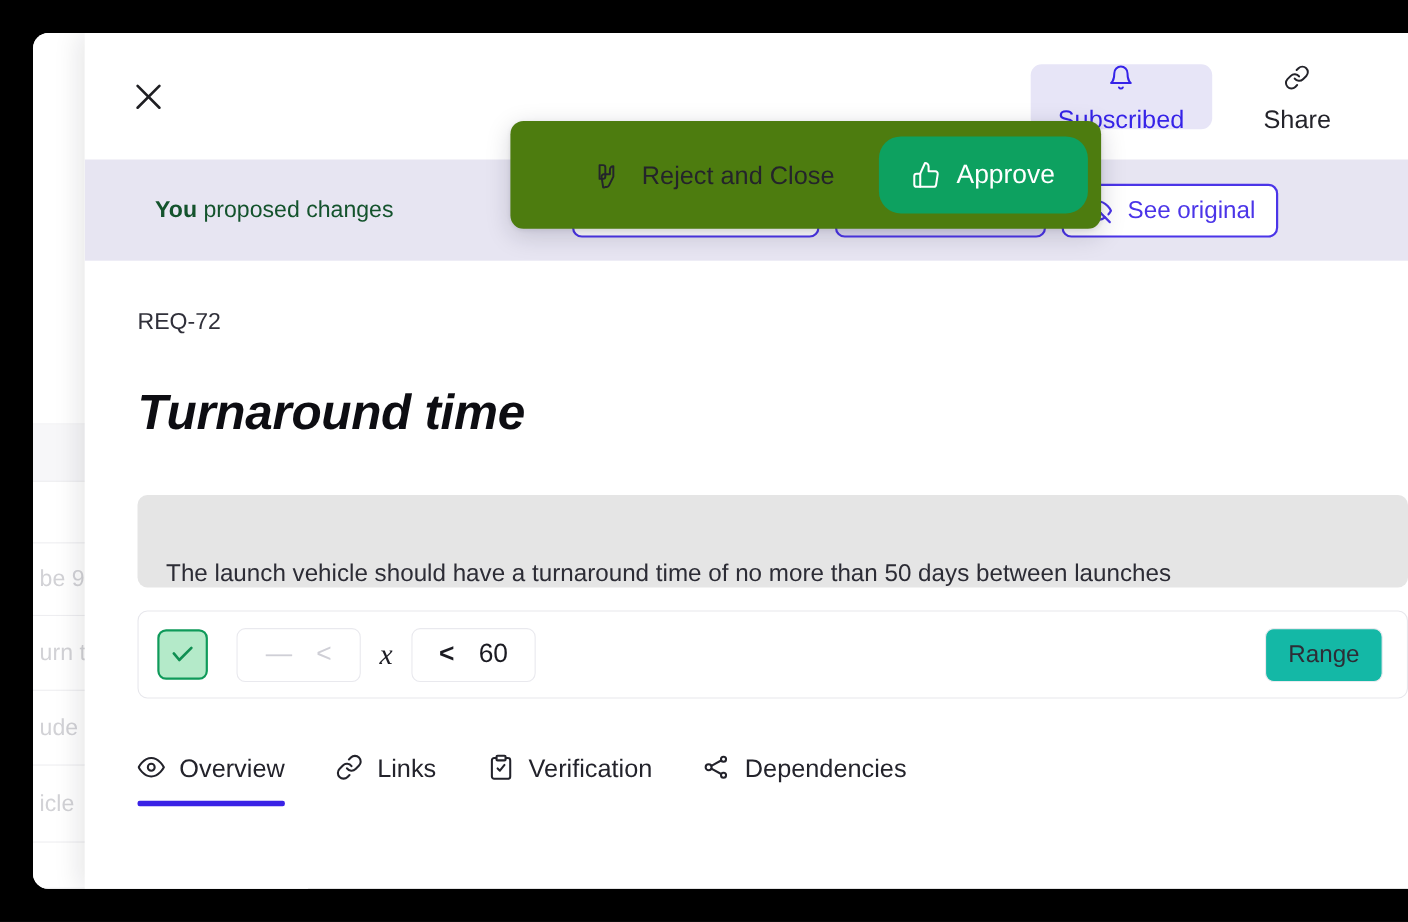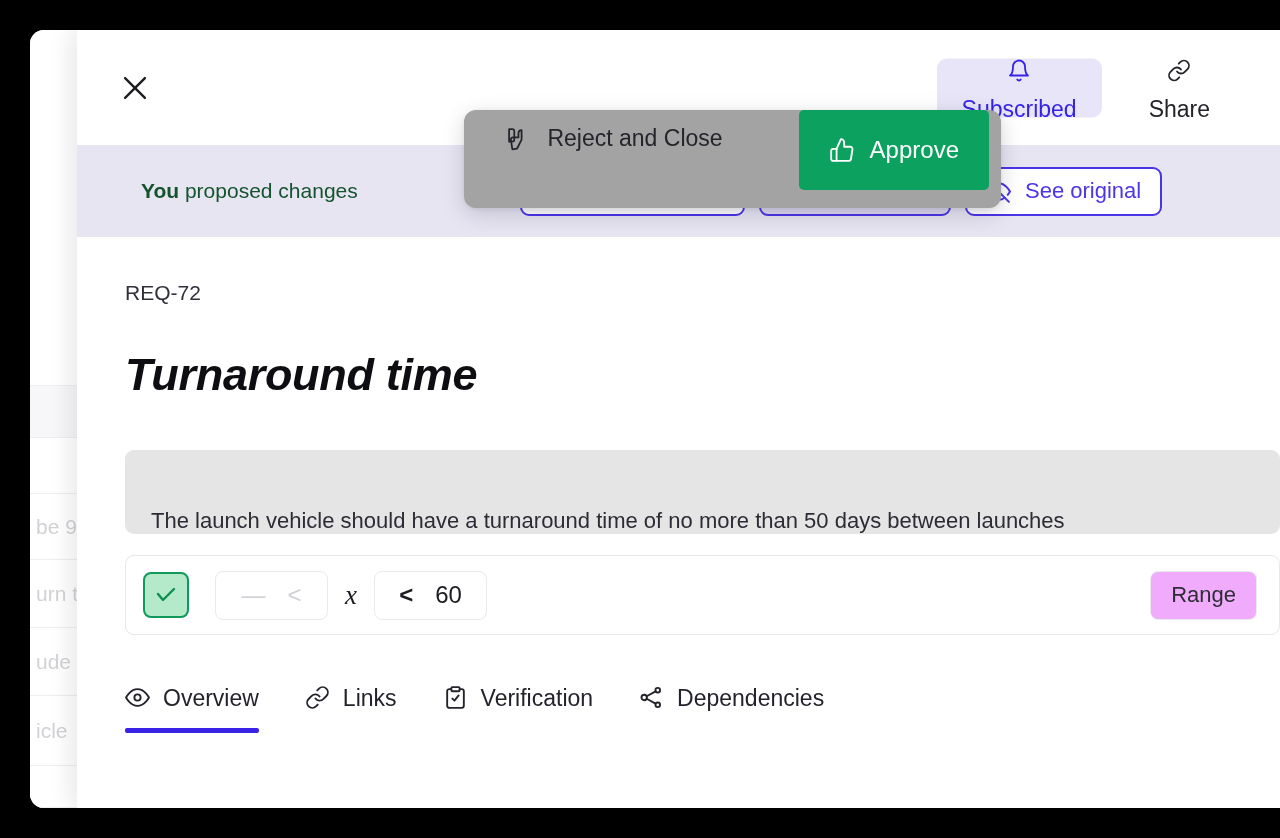--- a/index.html
+++ b/index.html
@@ -128,46 +128,45 @@
     white-space: nowrap;
   }
   .outline-btn.active { background: #dcd9ef; }
   .chev { margin-left: 5px; display: flex; align-items: center; }
 
   
   #review-popup {
     position: absolute;
     left: 387px; top: 80px;
     width: 537px; height: 98px;
-    background: #a3a3a3;
+    background: #4d7c0f;
     border-radius: 12px;
     box-shadow: 0 6px 22px rgba(20, 20, 43, 0.17), 0 1px 4px rgba(20,20,43,0.08);
-    display: flex; 
+    display: flex; align-items: center;
     justify-content: flex-end;
     padding: 0 12px 0 0;
     z-index: 20;
-    gap: 36px;
   }
   #reject-btn {
     display: flex; align-items: center; gap: 15px;
     height: 56px;
     padding: 0 18px;
     background: none; border: none;
     color: #24242b;
     font-size: 23px;
     cursor: pointer;
     white-space: nowrap;
   }
   #approve-btn {
     display: flex; align-items: center; gap: 15px;
-    height: 80px;
+    height: 70px;
     margin-left: 22px;
     padding: 16px 30px;
     background: #0da160;
-    border: none; border-radius: 5px;
+    border: none; border-radius: 20px;
     color: #ffffff;
     font-size: 24px;
     cursor: pointer;
     white-space: nowrap;
   }
 
   
   #modal-body { position: relative; padding: 0 0 0 48px; }
   #req-id {
     margin-top: 44px;
@@ -230,21 +229,21 @@
     font-style: italic;
     font-size: 27px;
     color: #1d1d24;
   }
   #upper-bound-input { color: #1b1b22; padding: 0 20px; }
   #upper-bound-input .op { font-weight: 700; }
   #range-chip {
     position: absolute;
     right: 22px;
     height: 49px;
-    background: #f0abfc;
+    background: #14b8a6;
     border: 1px solid #eaeaef;
     border-radius: 8px;
     display: flex; align-items: center;
     padding: 0 20px;
     font-size: 22px;
     color: #2d2d36;
     cursor: pointer;
     white-space: nowrap;
   }
 

